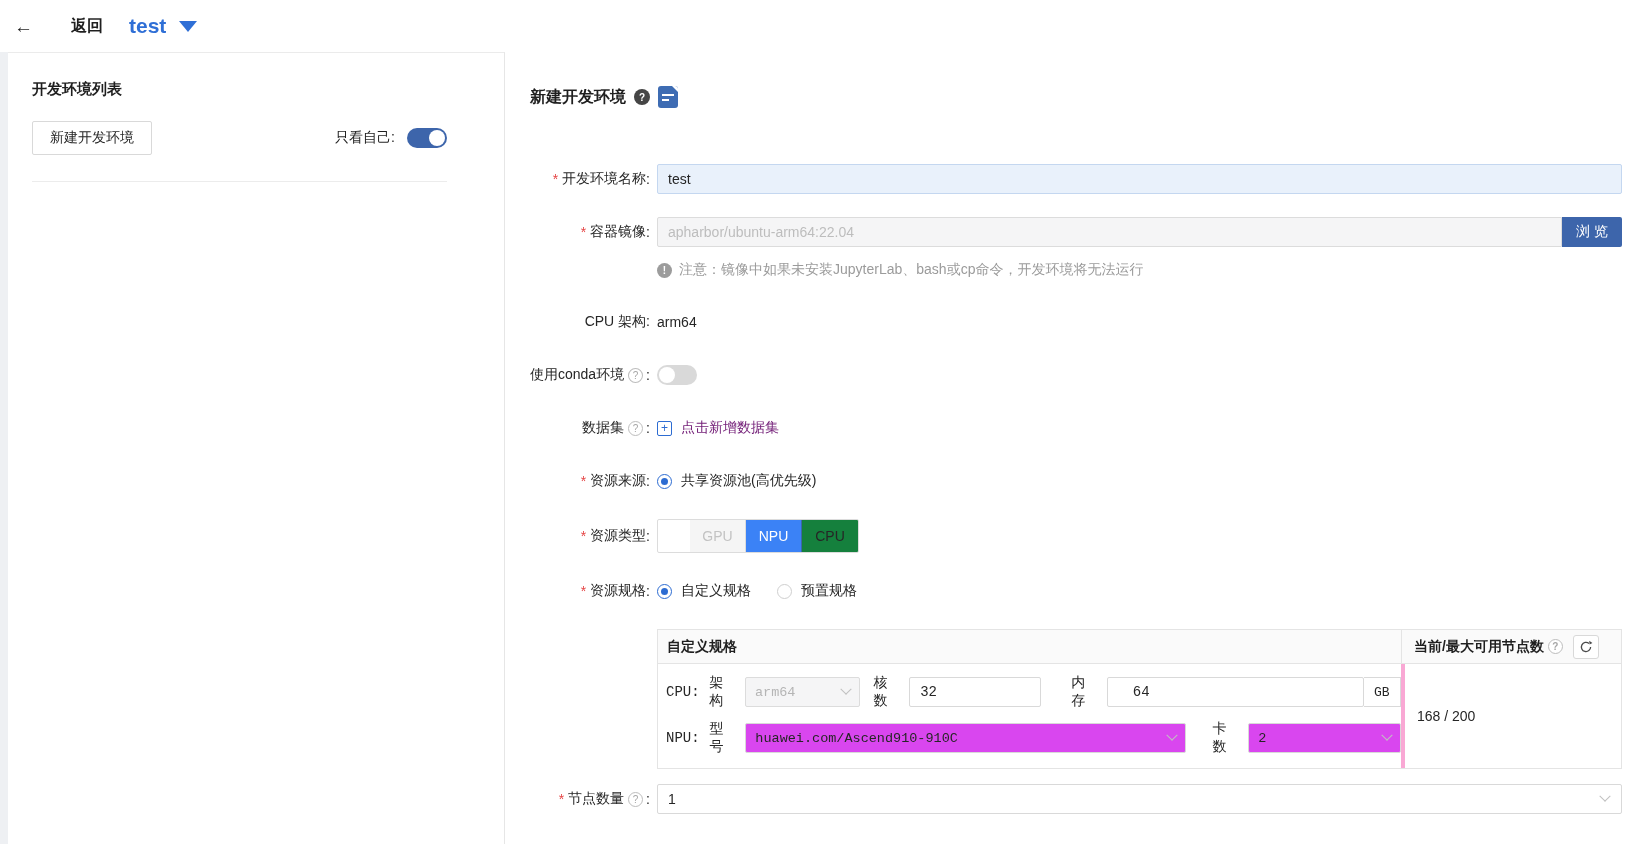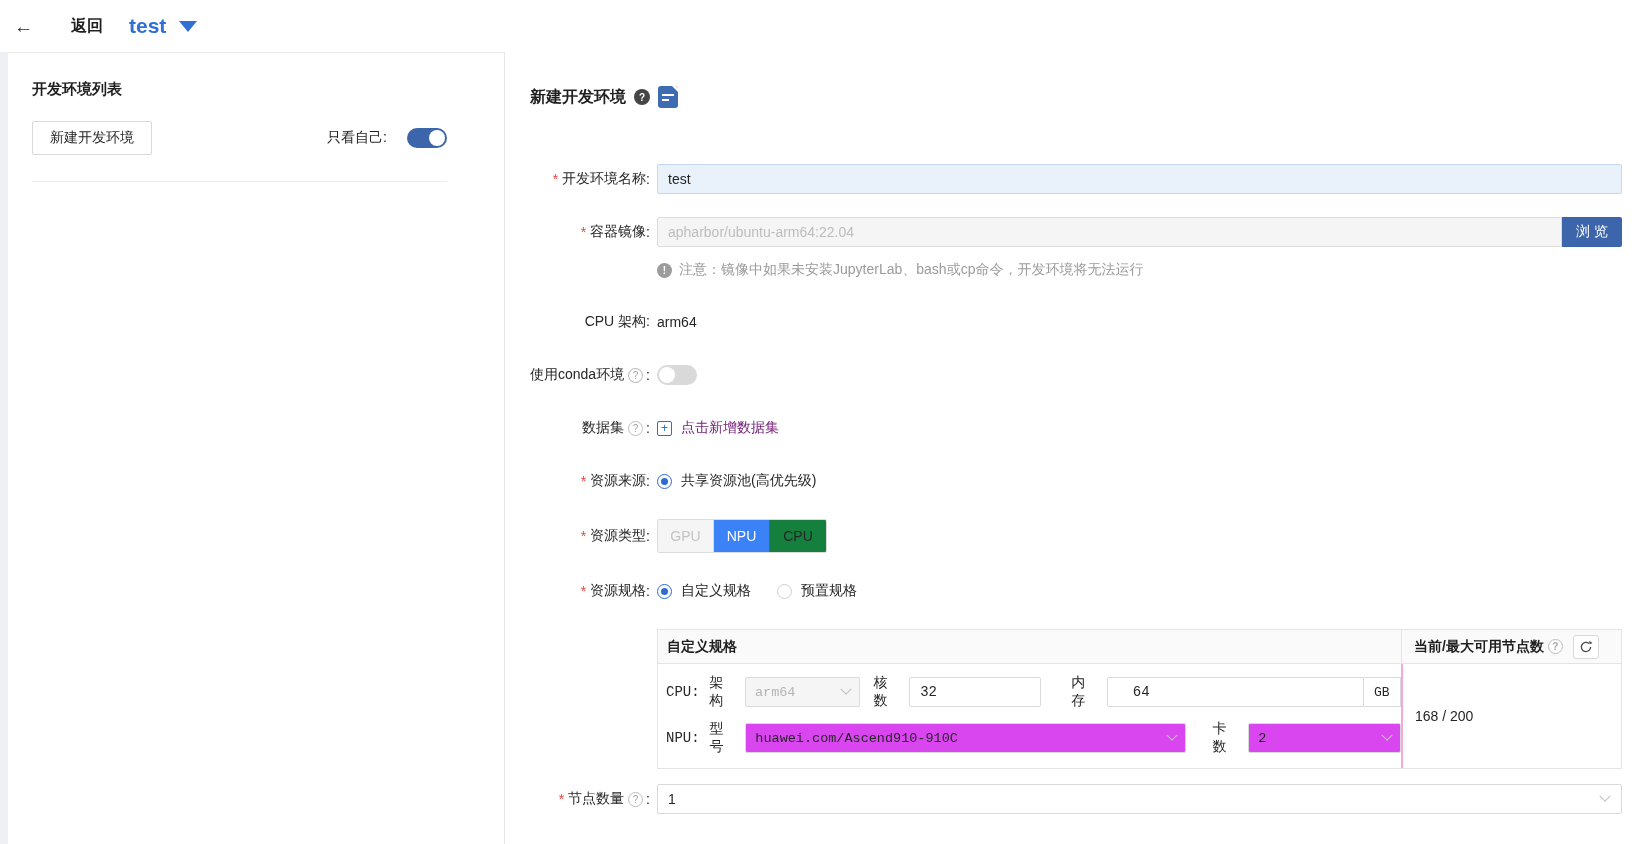--- a/index.html
+++ b/index.html
@@ -16,21 +16,21 @@
   .ws-title { font-size:21px; font-weight:bold; color:#2f6fd6; }
   .tri-down { width:0; height:0; margin-left:13px; border-left:9px solid transparent; border-right:9px solid transparent; border-top:11px solid #2f6fd6; }
 
   
   .content { display:flex; height:792px; }
   .gutter { width:8px; background:#eef0f3; }
   .left-panel { width:497px; background:#fff; border-top:1px solid #ebebeb; border-right:1px solid #e6e6e6; padding:27px 57px 0 24px; }
   .lp-title { font-size:15px; font-weight:bold; color:#1f1f1f; }
   .lp-row { margin-top:22px; display:flex; align-items:center; justify-content:space-between; }
   .btn-plain { background:#fff; border:1px solid #d9d9d9; border-radius:2px; padding:7px 17px; font-size:14px; color:#262626; font-family:inherit; cursor:pointer; }
-  .only-mine { display:flex; align-items:center; gap:20px; font-size:14px; color:#1f1f1f;text-align:center; }
+  .only-mine { display:flex; align-items:center; gap:12px; font-size:14px; color:#1f1f1f;text-align:center; }
   .lp-divider { margin-top:26px; border-bottom:1px solid #ececec; }
 
   
   .toggle { position:relative; width:40px; height:20px; border-radius:10px; display:inline-block; cursor:pointer; }
   .toggle.on { background:#3d65ab; }
   .toggle.off { background:#d9d9d9; }
   .toggle .knob { position:absolute; top:2px; width:16px; height:16px; border-radius:50%; background:#fff; }
   .toggle.on .knob { right:2px; }
   .toggle.off .knob { left:2px; }
 
@@ -69,35 +69,35 @@
 
   .link-blue { color:#701a75; cursor:pointer; text-decoration:none; }
   .plus-sq { width:15px; height:15px; border:1px solid #2d6cd2; border-radius:2px; color:#2d6cd2; font-size:12px; line-height:1; display:inline-flex; align-items:center; justify-content:center; margin-right:9px; cursor:pointer; }
 
   .radio-item { display:flex; align-items:center; gap:9px; cursor:pointer; }
   .radio { width:15px; height:15px; border-radius:50%; border:1px solid #2d6cd2; background:#fff; display:inline-flex; align-items:center; justify-content:center; flex:none; }
   .radio .dot { width:7px; height:7px; border-radius:50%; background:#2d6cd2; }
   .radio.off { border-color:#cfcfcf; }
   .radio-gap { margin-right:26px; }
 
-  .segmented { display:flex; border:1px solid #dcdcdc; border-radius:2px; overflow:hidden; }
+  .segmented { display:flex; border:1px solid #dcdcdc; border-radius:2px; overflow:hidden;padding-left:32px; }
   .seg { min-width:56px; height:32px; display:flex; align-items:center; justify-content:center; font-size:14px; background:#15803d; color:#262626; cursor:pointer; border-right:1px solid #dcdcdc; }
   .seg:last-child { border-right:none; }
   .seg.disabled { background:#f5f5f5; color:#c3c3c3; cursor:not-allowed; }
   .seg.active { background:#3b82f6; color:#fff; border-right-color:#3d65ab; }
 
   
   .spec-table { width:965px; border:1px solid #e4e4e4; margin-bottom:15px; }
   .spec-header { display:flex; height:34px; background:#fafafa; border-bottom:1px solid #e4e4e4; }
   .spec-header .hl { flex:1; display:flex; align-items:center; padding-left:9px; font-weight:bold; color:#1f1f1f; }
   .spec-header .hr { width:220px; border-left:1px solid #e4e4e4; display:flex; align-items:center; padding-left:12px; font-weight:bold; color:#1f1f1f; }
   .refresh-btn { width:26px; height:24px; border:1px solid #d9d9d9; border-radius:3px; background:#fff; display:inline-flex; align-items:center; justify-content:center; margin-left:7px; cursor:pointer; }
   .spec-body { display:flex; }
   .spec-left { flex:1; padding:12px 0 14px 8px;font-family:Liberation Mono, monospace; }
-  .spec-right { width:220px; border-left:2px solid #f9a8d4; display:flex; align-items:center; padding-left:12px; color:#262626; }
+  .spec-right { width:220px; border-left:4px solid #f9a8d4; display:flex; align-items:center; padding-left:12px; color:#262626; }
   .spec-row { display:flex; align-items:center; height:32px; }
   .spec-row + .spec-row { margin-top:14px; }
   .spec-prefix { width:44px; color:#262626; }
   .spec-lbl { margin:0 8px 0 0; color:#262626; }
   .sel { height:30px; border:1px solid #d9d9d9; border-radius:2px; background:#d946ef; display:flex; align-items:center; justify-content:space-between; padding:0 9px; cursor:pointer; }
   .sel .val { color:#262626; font-size:13.5px; white-space:nowrap; overflow:hidden; }
   .sel.disabled { background:#f5f5f6; border-color:#dcdcdc; cursor:not-allowed; }
   .sel.disabled .val { color:#b5b5b5; }
   .chev { width:8px; height:8px; border-right:1.4px solid #c0c0c0; border-bottom:1.4px solid #c0c0c0; transform:rotate(45deg) translate(-2px,-2px); flex:none; }
   .addon { width:38px; height:30px; border:1px solid #d9d9d9; border-left:none; background:#fff; display:flex; align-items:center; justify-content:center; font-size:13px; color:#262626; }

